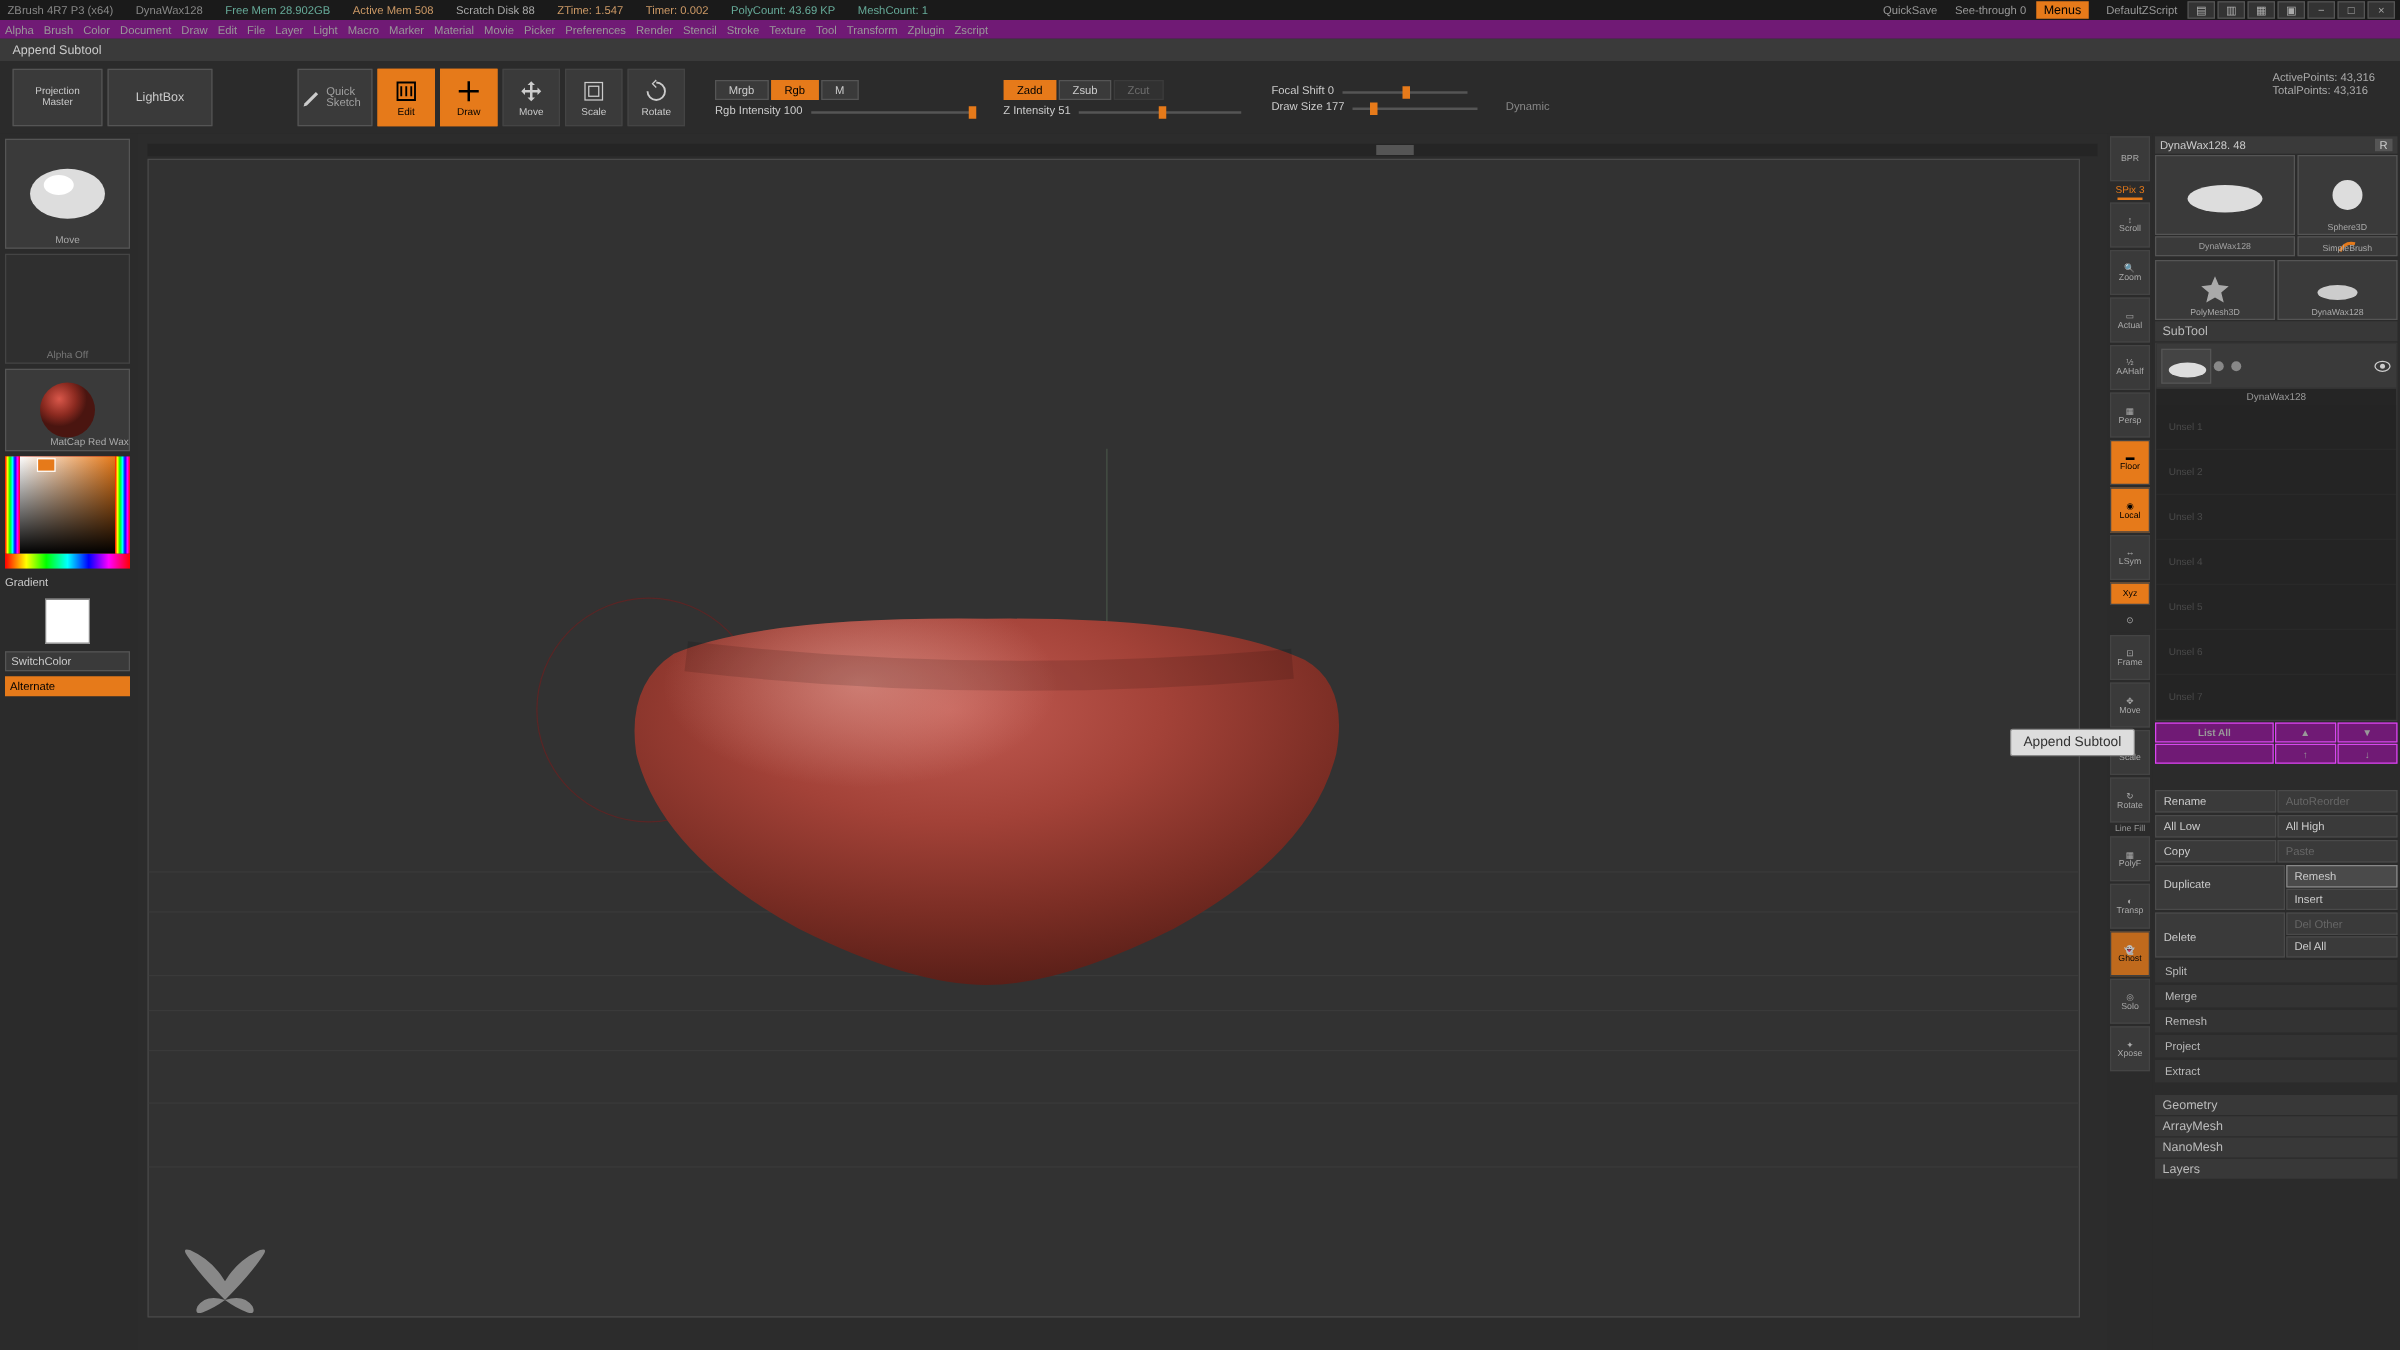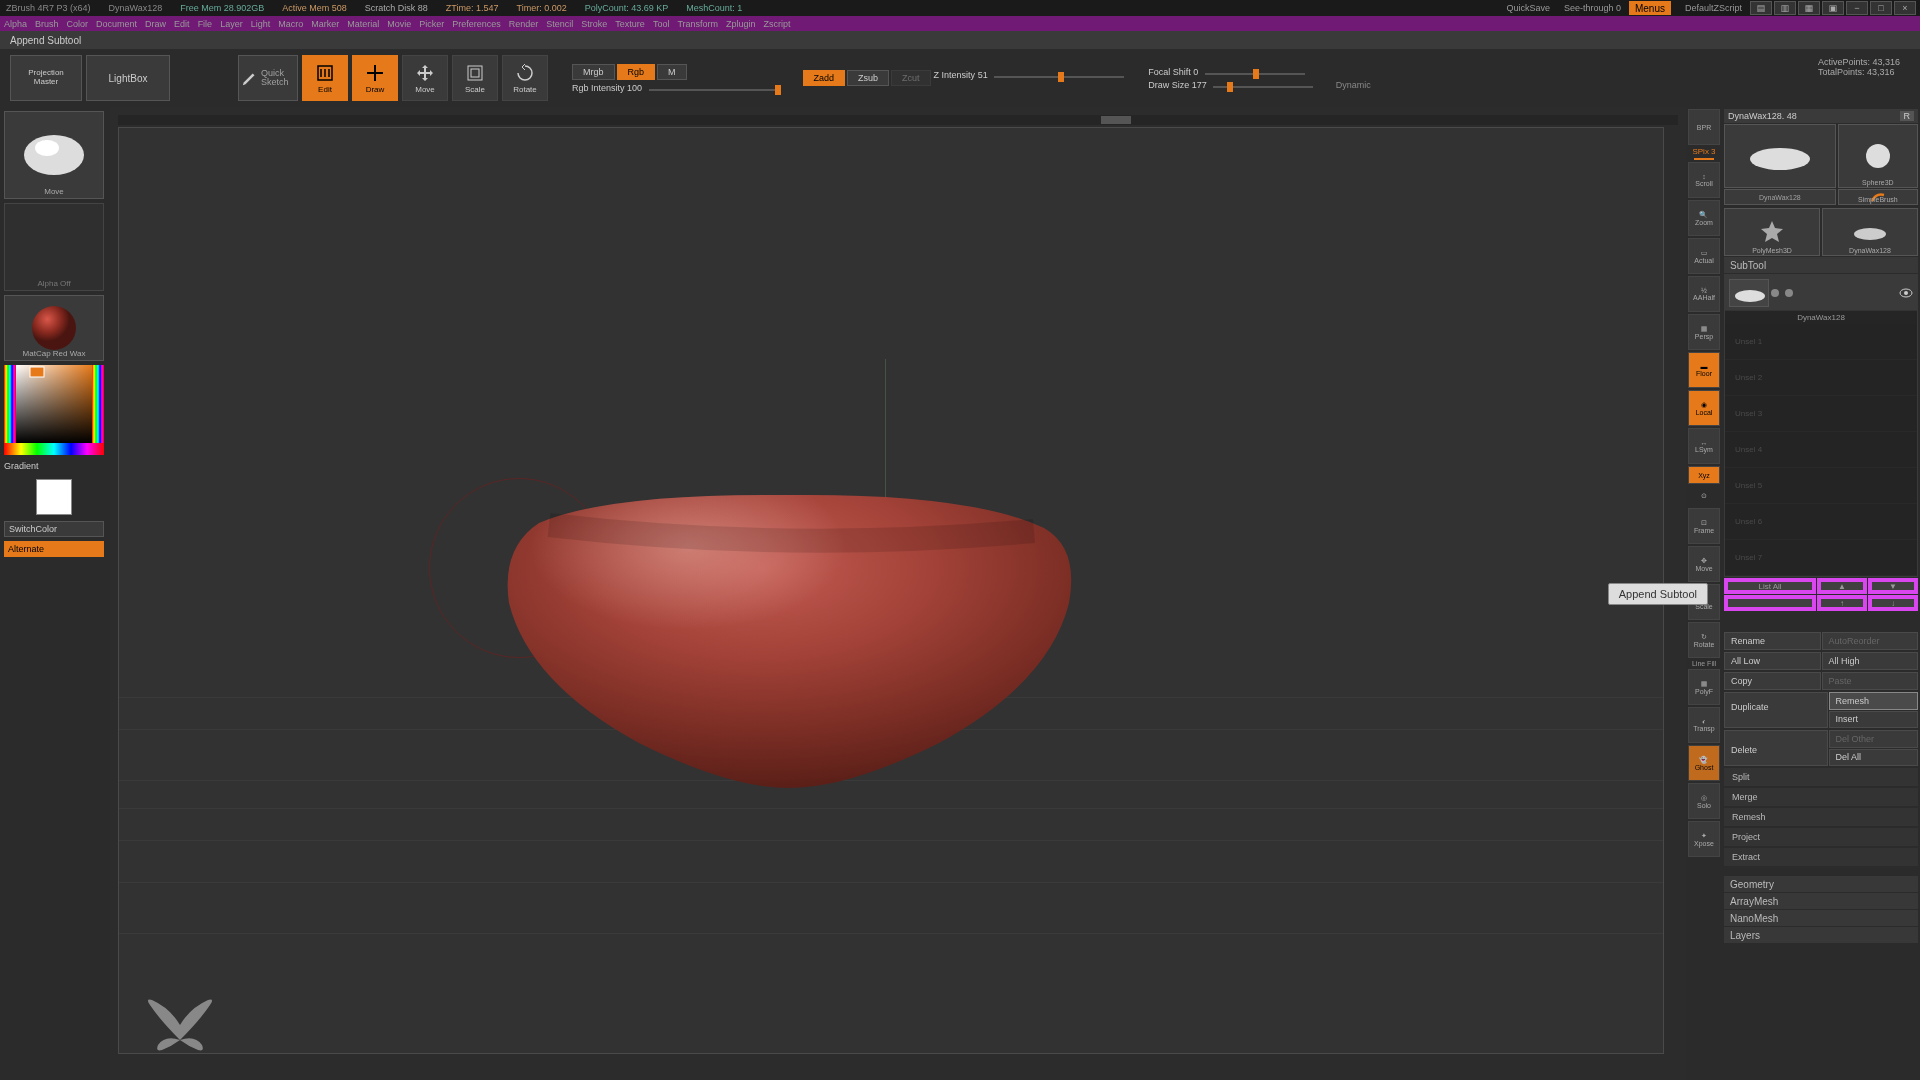--- a/index.html
+++ b/index.html
@@ -38,21 +38,21 @@
 .main { display: flex; height: calc(100% - 107px); }
 
 
 .left-sidebar { width: 110px; background: #2b2b2b; padding: 4px; display: flex; flex-direction: column; gap: 4px; }
 .brush-preview { width: 100px; height: 88px; background: #3a3a3a; border: 1px solid #555; display: flex; align-items: center; justify-content: center; position: relative; }
 .brush-preview .label { position: absolute; bottom: 2px; left: 0; right: 0; text-align: center; font-size: 8px; color: #aaa; }
 .stroke-preview { width: 100px; height: 88px; background: #3a3a3a; border: 1px solid #555; display: flex; align-items: center; justify-content: center; position: relative; }
 .empty-slot { width: 100px; height: 88px; background: #2f2f2f; border: 1px solid #444; position: relative; }
 .empty-slot .label { position: absolute; bottom: 2px; left: 0; right: 0; text-align: center; font-size: 8px; color: #777; }
 .material-preview { width: 100px; height: 66px; background: #3a3a3a; border: 1px solid #555; position: relative; display: flex; align-items: center; justify-content: center; }
-.material-preview .label { position: absolute; bottom: 2px; left: 0; right: 0; text-align: center; font-size: 8px; color: #aaa; }
+.material-preview .label { position: absolute; bottom: 2px; left: 0; right: 0; text-align: right; font-size: 8px; color: #aaa; }
 .color-picker { width: 100px; height: 90px; position: relative; }
 .gradient-label { font-size: 9px; color: #ccc; padding: 2px 0; }
 .swatch { width: 36px; height: 36px; background: #fff; border: 1px solid #888; margin: 2px 0 2px 32px; }
 .switch-btn { width: 100px; height: 16px; background: #3a3a3a; border: 1px solid #555; font-size: 9px; color: #ccc; display: flex; align-items: center; padding: 0 4px; cursor: pointer; }
 .alt-btn { width: 100px; height: 16px; background: #e67a1a; color: #000; font-size: 9px; display: flex; align-items: center; padding: 0 4px; cursor: pointer; }
 
 
 .canvas-wrap { flex: 1; background: #2c2c2c; position: relative; padding: 8px; }
 .canvas-scroll { width: 100%; height: 10px; background: #252525; position: relative; margin-bottom: 2px; }
 .canvas-thumb { position: absolute; left: 63%; width: 30px; height: 8px; background: #555; top: 1px; }
@@ -86,21 +86,21 @@
 .subtool-list { background: #252525; border: 1px solid #3a3a3a; }
 .subtool-item { height: 36px; border-bottom: 1px solid #333; display: flex; align-items: center; padding: 0 4px; position: relative; }
 .subtool-item.active { background: #3a3a3a; }
 .subtool-item.dim { opacity: 0.3; background: #222; }
 .subtool-thumb { width: 40px; height: 28px; background: #444; border: 1px solid #555; }
 .subtool-name { flex: 1; font-size: 8px; color: #999; padding-left: 6px; }
 .subtool-icons { display: flex; gap: 2px; }
 .eye-icon { width: 14px; height: 14px; }
 
 .list-controls { display: flex; gap: 1px; height: 16px; }
-.list-btn { flex: 1; background: #404040; border: 4px solid #d946ef; font-size: 8px; color: #999; display: flex; align-items: center; justify-content: center; cursor: pointer; }
+.list-btn { flex: 1; background: #701a75; border: 1px solid #d946ef; font-size: 8px; color: #999; display: flex; align-items: center; justify-content: center; cursor: pointer; font-weight: bold; }
 
 .panel-row { display: flex; gap: 1px; height: 18px; margin-top: 1px; }
 .panel-btn { flex: 1; background: #3a3a3a; border: 1px solid #4a4a4a; font-size: 9px; color: #ccc; display: flex; align-items: center; padding: 0 6px; cursor: pointer; }
 .panel-btn.dim { color: #666; }
 .panel-btn.hover { background: #4a4a4a; border-color: #888; }
 
 .collapse-item { height: 18px; background: #333; font-size: 9px; color: #bbb; padding: 0 8px; display: flex; align-items: center; cursor: pointer; margin-top: 1px; }
 
 
 .logo { position: absolute; left: 30px; bottom: 20px; width: 80px; height: 70px; }
@@ -226,21 +226,21 @@
         <div class="mode-btn active">Rgb</div>
         <div class="mode-btn">M</div>
       </div>
       <div style="font-size:9px;color:#ccc"><span>Rgb Intensity 100</span>
         <div class="slider-track" style="width:130px;display:inline-block;margin-left:4px"><div class="slider-dot" style="left:126px"></div></div>
       </div>
     </div>
   </div>
 
   <div class="mode-group">
-    <div style="display:flex;flex-direction:row;gap:3px">
+    <div style="display:flex;flex-direction:column;gap:3px">
       <div style="display:flex;gap:2px">
         <div class="mode-btn active">Zadd</div>
         <div class="mode-btn">Zsub</div>
         <div class="mode-btn dim" style="opacity:.4">Zcut</div>
       </div>
       <div style="font-size:9px;color:#ccc"><span>Z Intensity 51</span>
         <div class="slider-track" style="width:130px;display:inline-block;margin-left:4px"><div class="slider-dot" style="left:64px"></div></div>
       </div>
     </div>
   </div>

